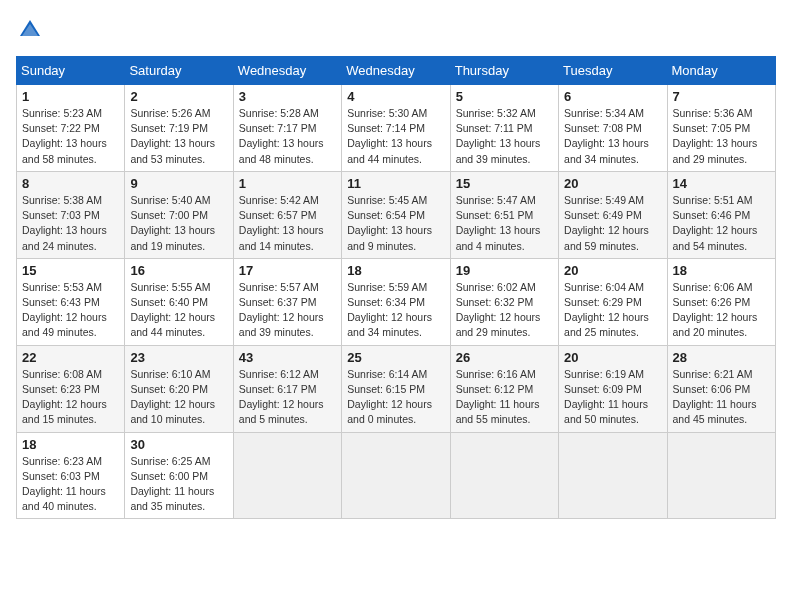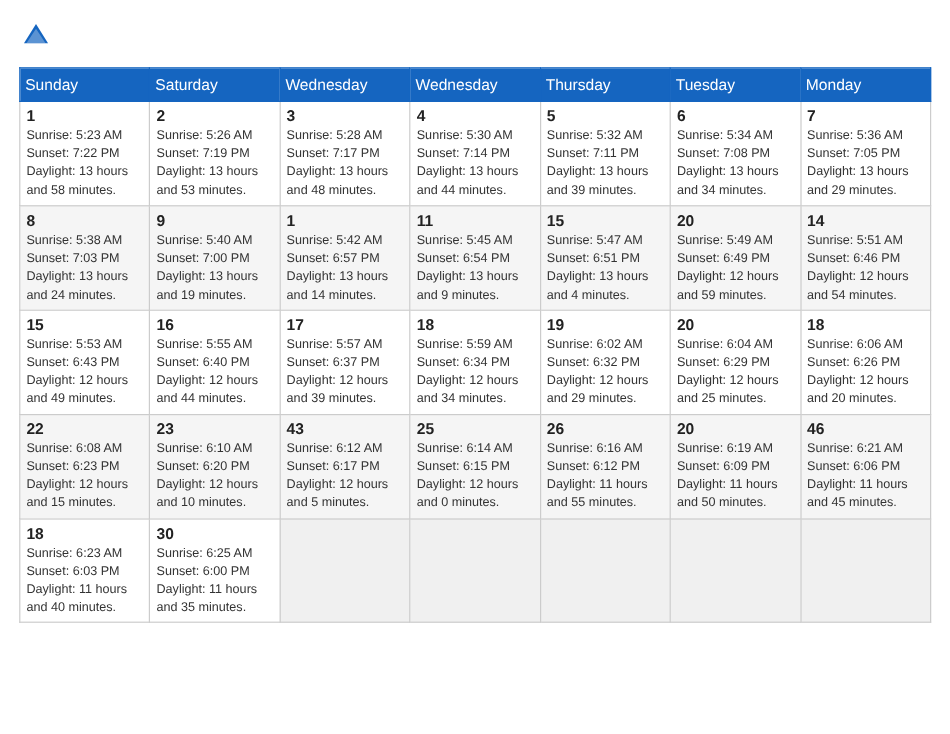--- a/index.html
+++ b/index.html
@@ -335,21 +335,21 @@
       </td>
         <td>
         <span class="day-number">20</span>
         <div class="day-info">
           Sunrise: 6:19 AM<br>
           Sunset: 6:09 PM<br>
           Daylight: 11 hours and 50 minutes.
         </div>
       </td>
         <td>
-        <span class="day-number">46</span>
+        <span class="day-number">28</span>
         <div class="day-info">
           Sunrise: 6:21 AM<br>
           Sunset: 6:06 PM<br>
           Daylight: 11 hours and 45 minutes.
         </div>
       </td>
       </tr>
       <tr>
         <td>
         <span class="day-number">18</span>

